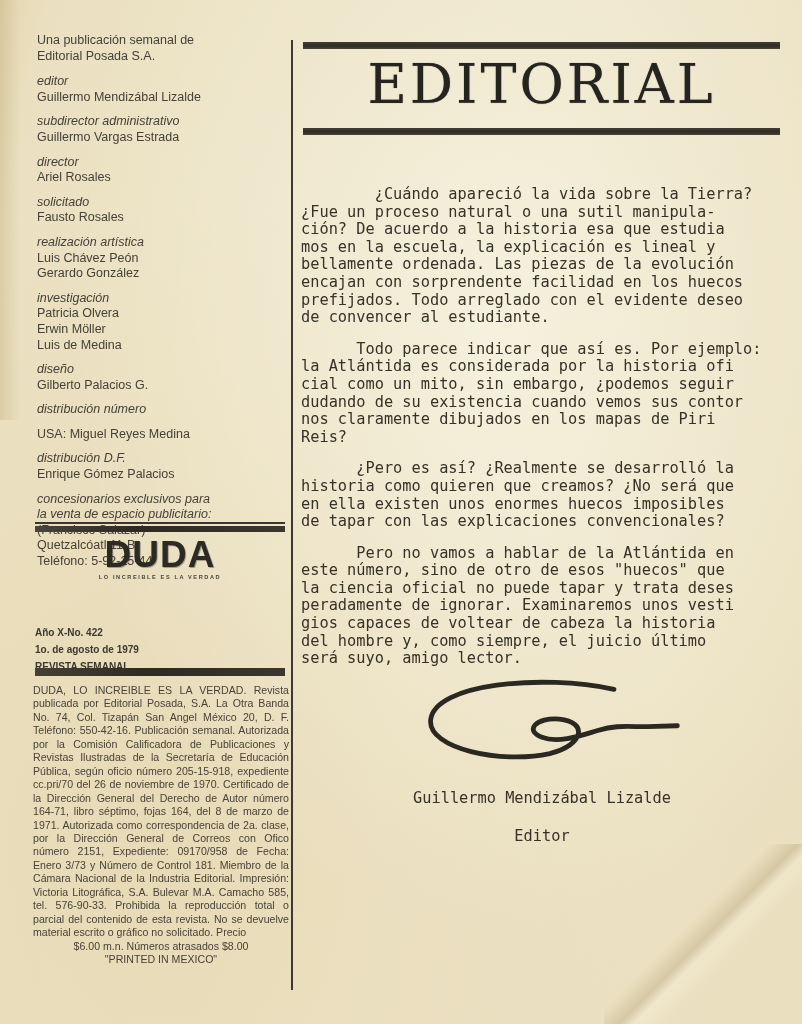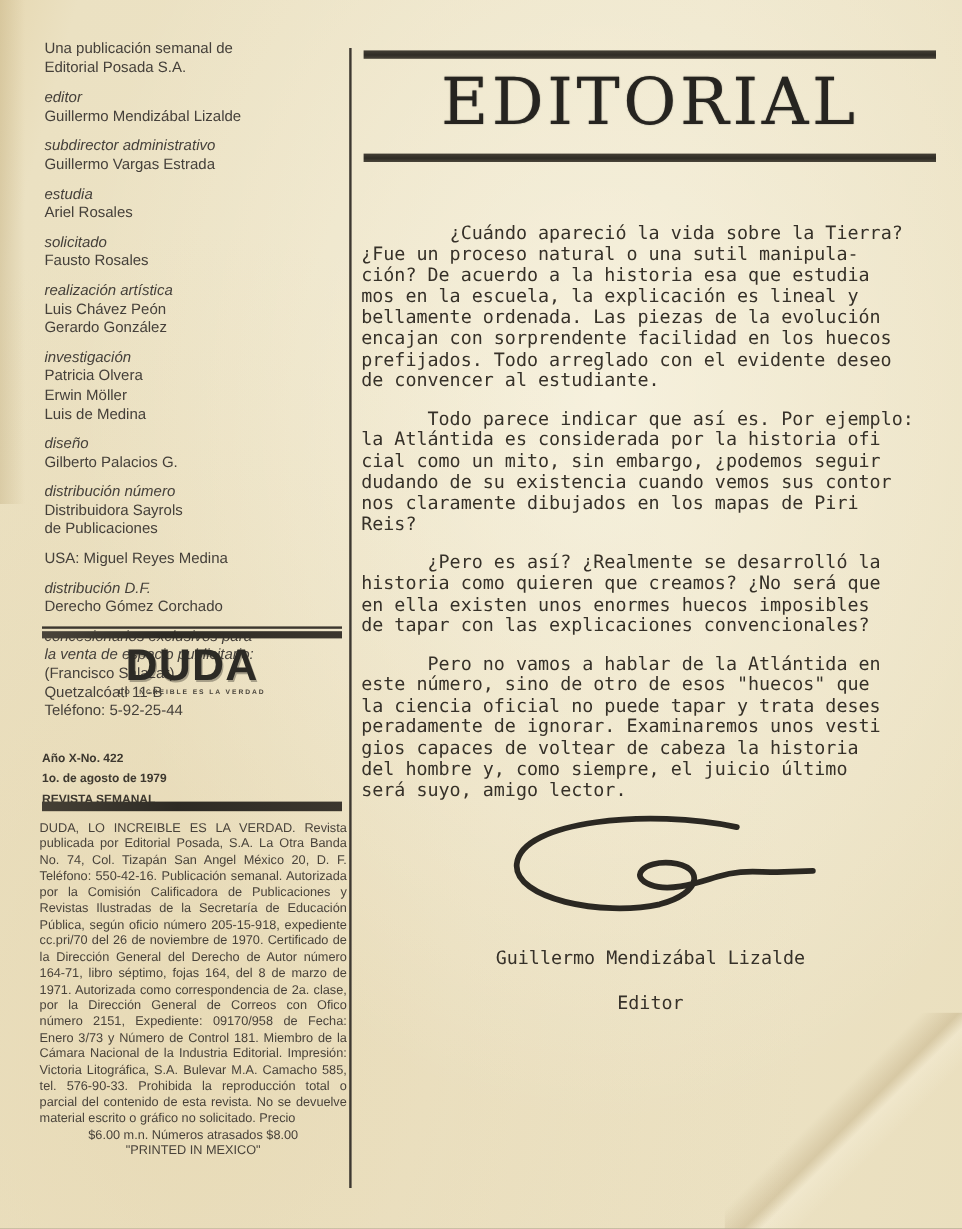--- a/index.html
+++ b/index.html
@@ -80,21 +80,21 @@
 
     <div class="credit">
       <div class="role">editor</div>
       <div class="names">Guillermo Mendizábal Lizalde</div>
     </div>
     <div class="credit">
       <div class="role">subdirector administrativo</div>
       <div class="names">Guillermo Vargas Estrada</div>
     </div>
     <div class="credit">
-      <div class="role">estudia</div>
+      <div class="role">director</div>
       <div class="names">Ariel Rosales</div>
     </div>
     <div class="credit">
       <div class="role">solicitado</div>
       <div class="names">Fausto Rosales</div>
     </div>
     <div class="credit">
       <div class="role">realización artística</div>
       <div class="names">Luis Chávez Peón
 Gerardo González</div>
@@ -104,32 +104,30 @@
       <div class="names">Patricia Olvera
 Erwin Möller
 Luis de Medina</div>
     </div>
     <div class="credit">
       <div class="role">diseño</div>
       <div class="names">Gilberto Palacios G.</div>
     </div>
     <div class="credit">
       <div class="role">distribución número</div>
-      <div class="names">Distribuidora Sayrols
-de Publicaciones</div>
     </div>
 
     <div class="usa-line">
       <span class="usa-label">USA:</span>
       <span>Miguel Reyes Medina</span>
     </div>
 
     <div class="credit">
       <div class="role">distribución D.F.</div>
-      <div class="names">Derecho Gómez Corchado</div>
+      <div class="names">Enrique Gómez Palacios</div>
     </div>
     <div class="credit">
       <div class="role">concesionarios exclusivos para
 la venta de espacio publicitario:</div>
       <div class="names">(Francisco Salazar)
 Quetzalcóatl 11-B
 Teléfono: 5-92-25-44</div>
     </div>
   </div>
 

